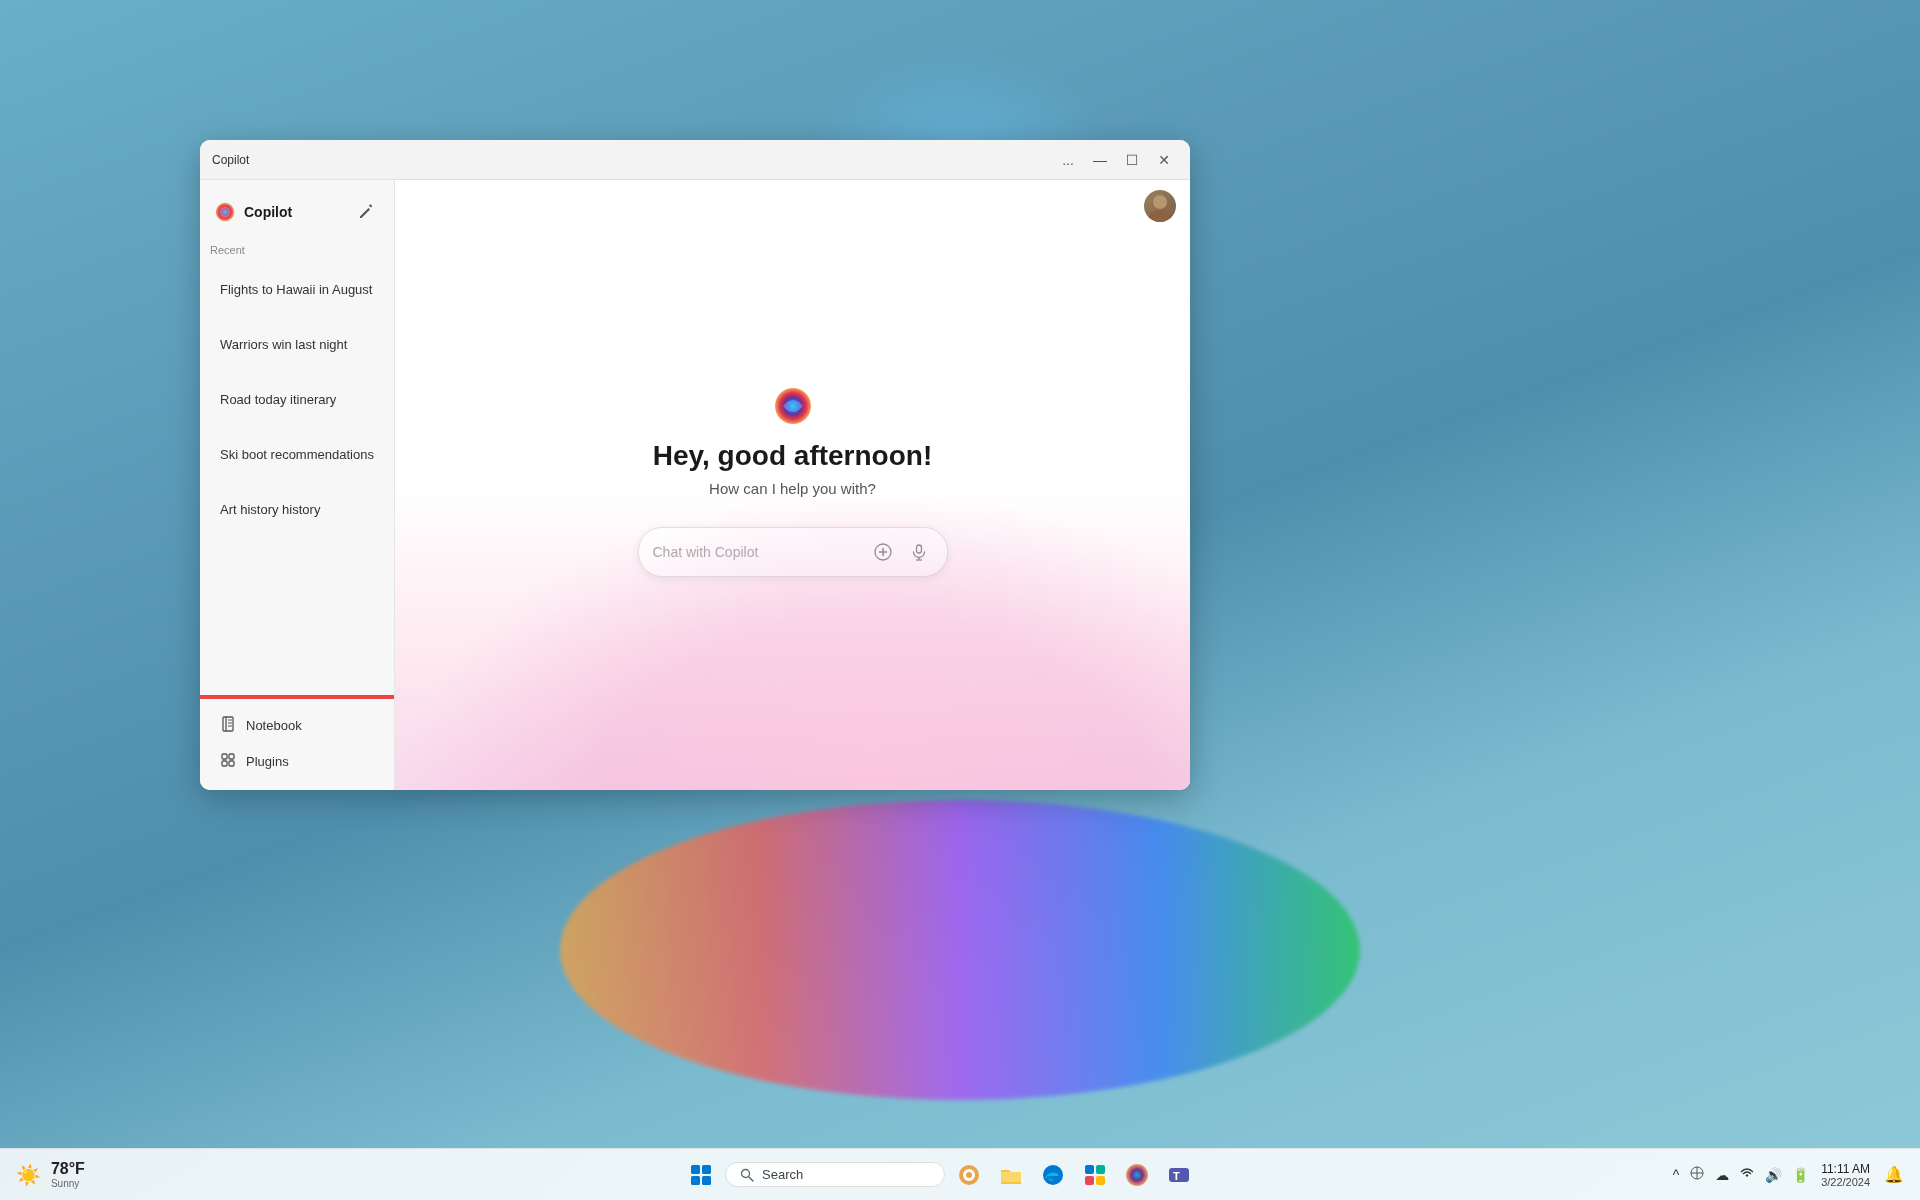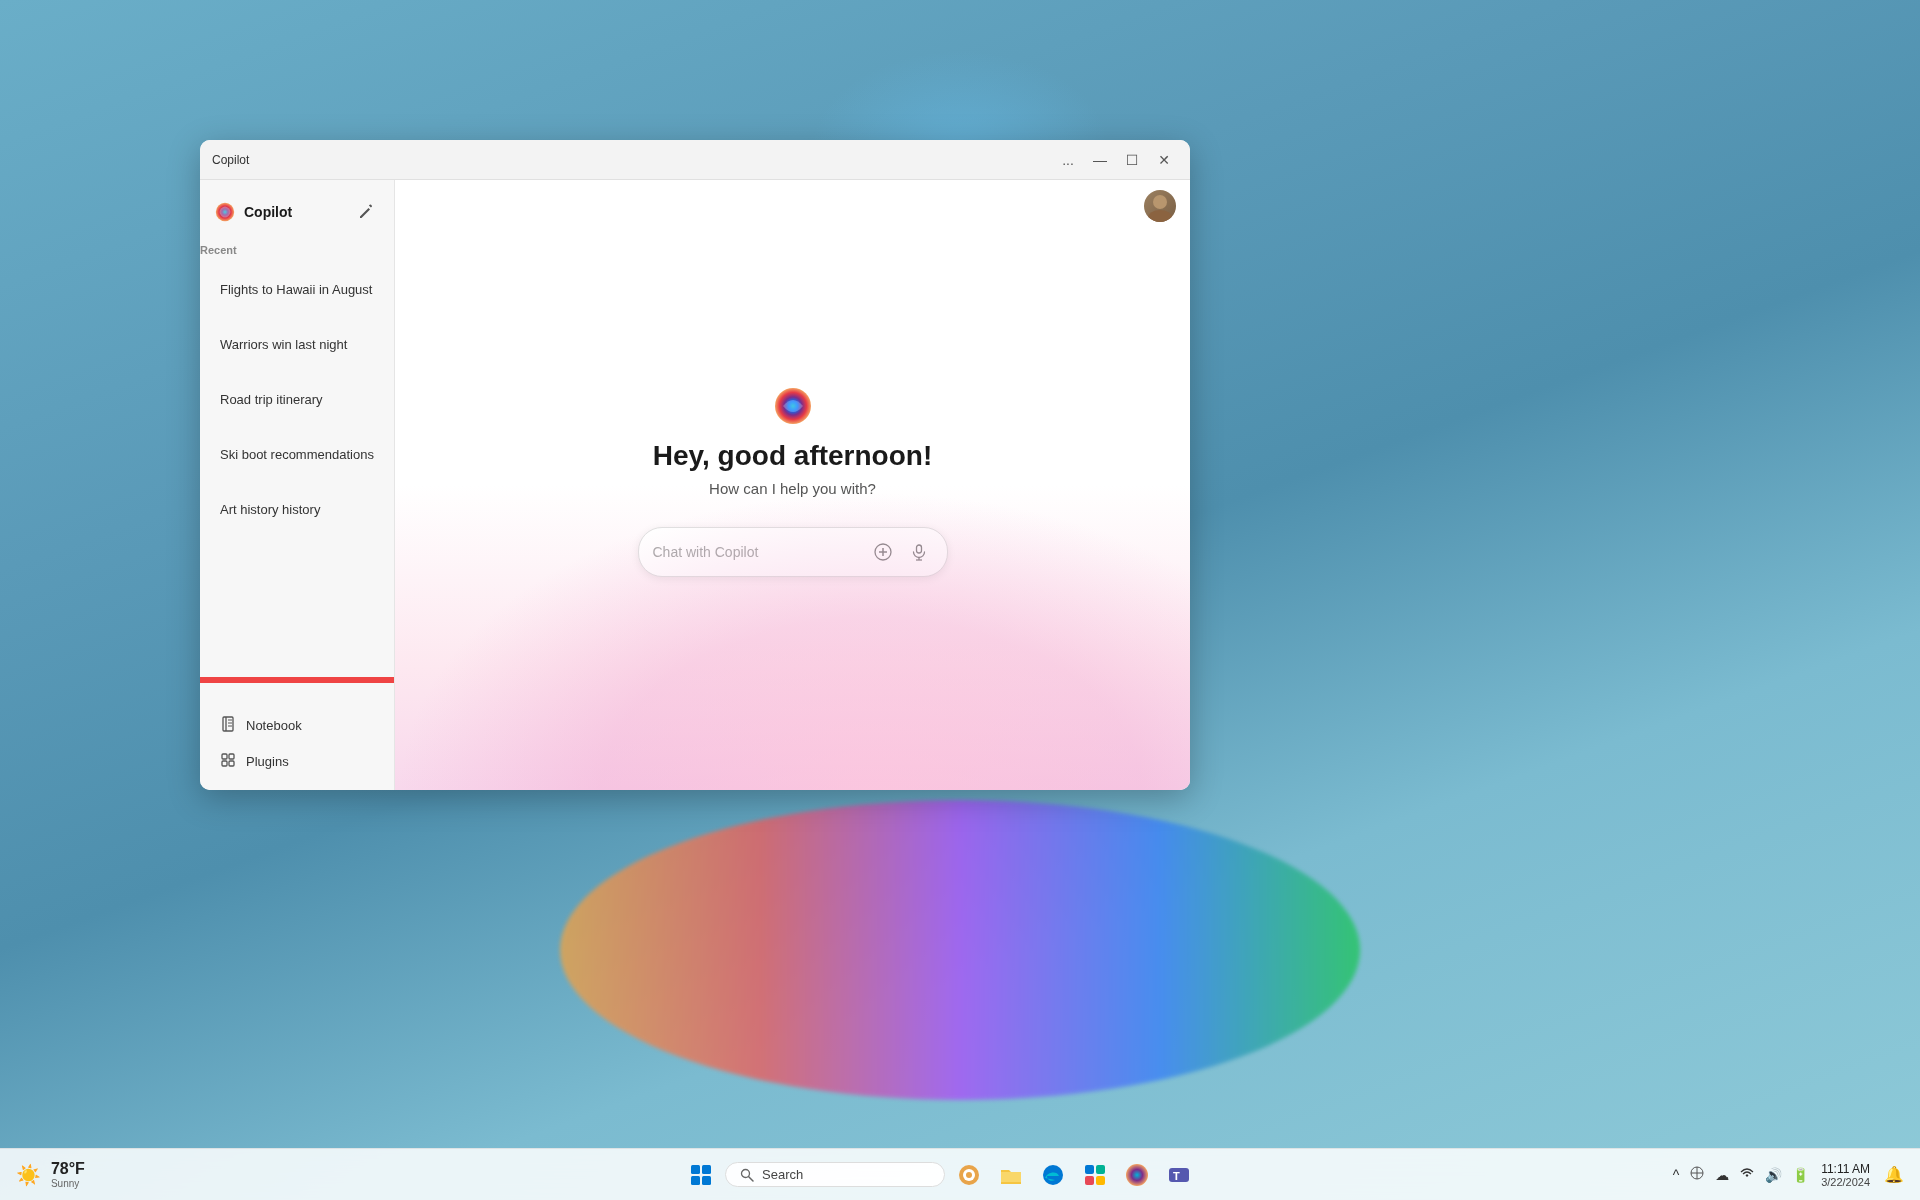--- a/index.html
+++ b/index.html
@@ -148,40 +148,40 @@
       display: flex;
       align-items: center;
       justify-content: center;
       border-radius: 6px;
       color: #555;
     }
 
     .sidebar-section-label {
       font-size: 11px;
       color: #888;
-      padding: 4px 0 6px;
-      font-weight: 700;
+      padding: 4px 10px 6px;
+      font-weight: 400;
     }
 
     .sidebar-item {
       padding: 8px 14px;
       font-size: 13px;
       color: #333;
       cursor: pointer;
       border-radius: 6px;
       margin: 12px 6px;
       white-space: nowrap;
       overflow: hidden;
       text-overflow: ellipsis;
     }
 
     .sidebar-bottom {
       margin-top: auto;
-      border-top: 6px solid #ef4444;
-      padding-top: 24px;
+      border-top: 4px solid #ef4444;
+      padding-top: 8px;
     }
 
     .sidebar-bottom-item {
       display: flex;
       align-items: center;
       gap: 10px;
       padding: 8px 14px;
       font-size: 13px;
       color: #333;
       cursor: pointer;
@@ -474,21 +474,21 @@
             <svg width="16" height="16" viewBox="0 0 16 16">
               <path d="M2 12.5V14h1.5l8.5-8.5-1.5-1.5L2 12.5zm11.7-9.7a1 1 0 000-1.4l-.6-.6a1 1 0 00-1.4 0l-.8.8 2 2 .8-.8z" fill="#555"></path>
             </svg>
           </button>
         </div>
 
         <div class="sidebar-section-label">Recent</div>
 
         <div class="sidebar-item">Flights to Hawaii in August</div>
         <div class="sidebar-item">Warriors win last night</div>
-        <div class="sidebar-item">Road trip itinerary</div>
+        <div class="sidebar-item">Road today itinerary</div>
         <div class="sidebar-item">Ski boot recommendations</div>
         <div class="sidebar-item">Art history history</div>
 
         <div class="sidebar-bottom">
           <div class="sidebar-bottom-item">
             <span class="sidebar-icon">
               <svg width="16" height="16" viewBox="0 0 16 16" fill="none">
                 <rect x="3" y="1" width="10" height="14" rx="1" stroke="#555" stroke-width="1.3" fill="none"></rect>
                 <line x1="6" y1="1" x2="6" y2="15" stroke="#555" stroke-width="1.3"></line>
                 <line x1="8" y1="4" x2="12" y2="4" stroke="#555" stroke-width="1"></line>

